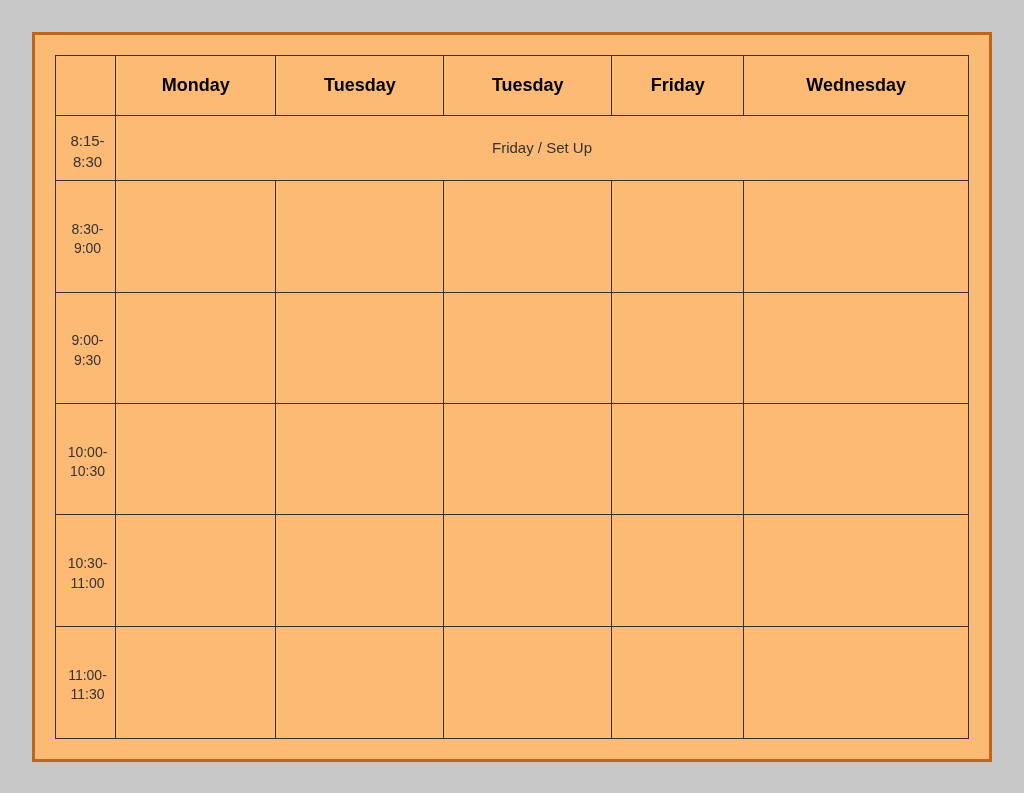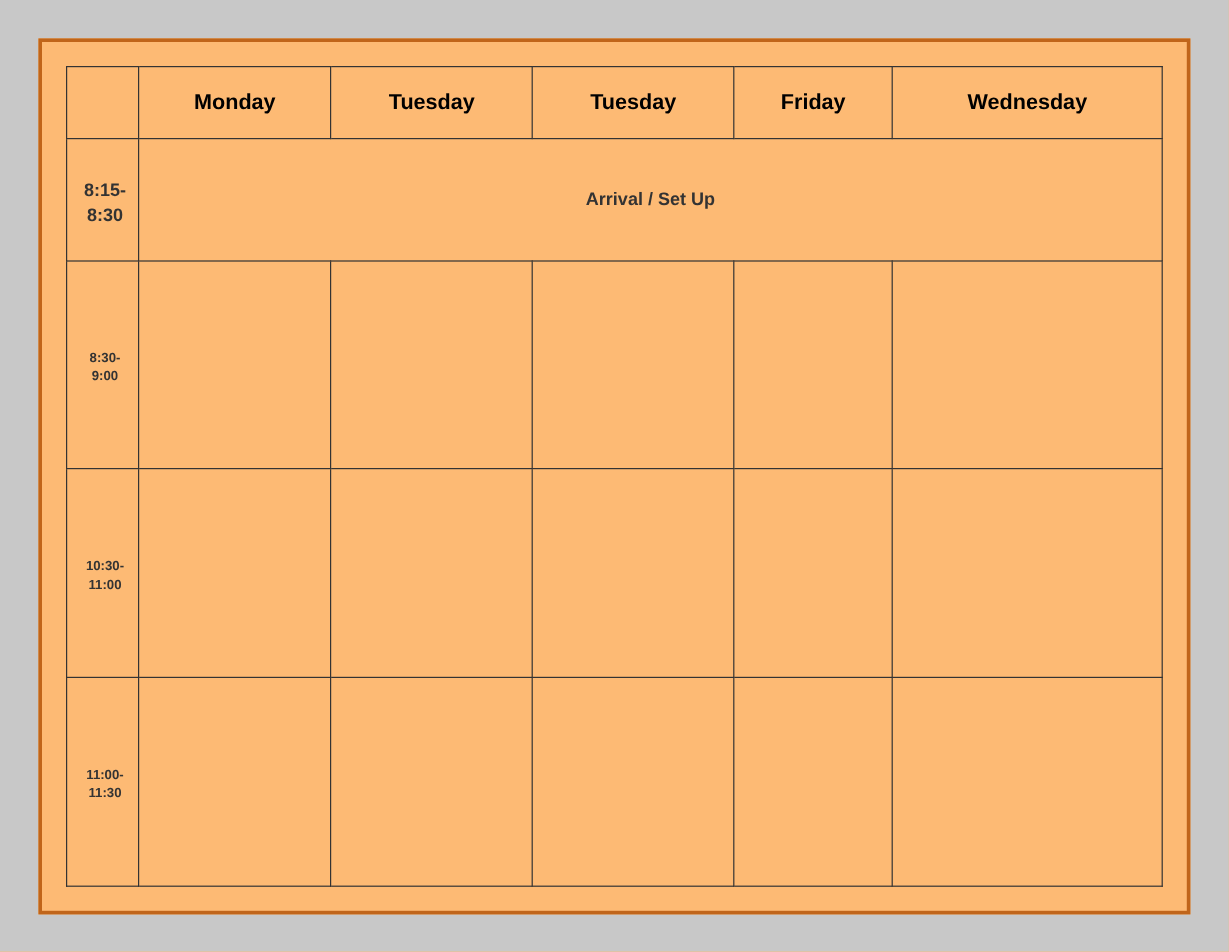--- a/index.html
+++ b/index.html
@@ -33,33 +33,32 @@
       height: 100%;
       border-collapse: collapse;
       border: 1px solid #333;
     }
 
     .schedule-table th,
     .schedule-table td {
       border: 1px solid #333;
       text-align: center;
       vertical-align: middle;
-      font-weight: bold;
     }
 
     .schedule-table th {
       font-weight: bold;
       font-size: 18px;
       padding: 10px 5px;
       height: 60px;
     }
 
     .time-col {
       width: 60px;
-      font-size: 11px;
+      font-size: 14px;
       color: #333;
       text-align: left;
       padding-left: 4px;
       vertical-align: top;
       padding-top: 6px;
       line-height: 1.4;
     }
 
     .header-empty {
       width: 60px;
@@ -95,34 +94,50 @@
         <th class="day-col">Tuesday</th>
         <th class="day-col">Tuesday</th>
         <th class="day-col">Friday</th>
         <th class="day-col">Wednesday</th>
       </tr>
     </thead>
     <tbody>
 
       <tr class="arrival-row">
         <td class="time-col">8:15-<br>8:30</td>
-        <td colspan="5" class="arrival-span">Arrival / Set Up</td>
+        <td colspan="5" class="arrival-span">Friday / Set Up</td>
       </tr>
 
       <tr class="data-row">
         <td class="time-col">8:30-<br>9:00</td>
         <td></td>
         <td></td>
         <td></td>
         <td></td>
         <td></td>
       </tr>
 
+      <tr class="data-row">
+        <td class="time-col">9:00-<br>9:30</td>
+        <td></td>
+        <td></td>
+        <td></td>
+        <td></td>
+        <td></td>
+      </tr>
 
 
+      <tr class="data-row">
+        <td class="time-col">10:00-<br>10:30</td>
+        <td></td>
+        <td></td>
+        <td></td>
+        <td></td>
+        <td></td>
+      </tr>
 
       <tr class="data-row">
         <td class="time-col">10:30-<br>11:00</td>
         <td></td>
         <td></td>
         <td></td>
         <td></td>
         <td></td>
       </tr>
 

